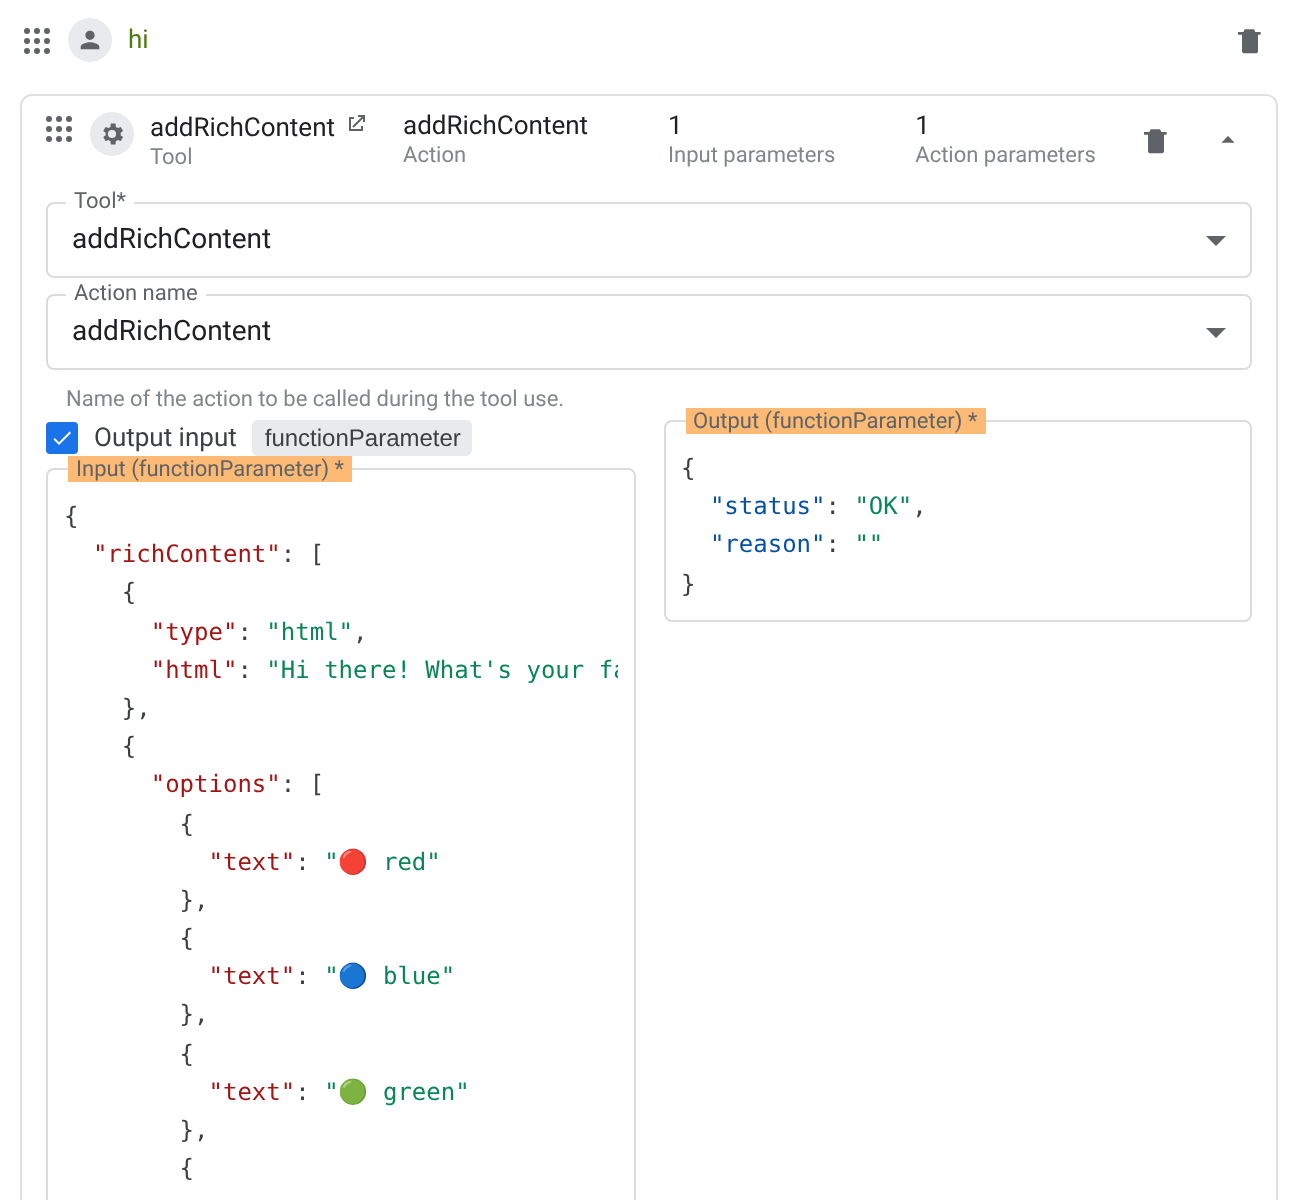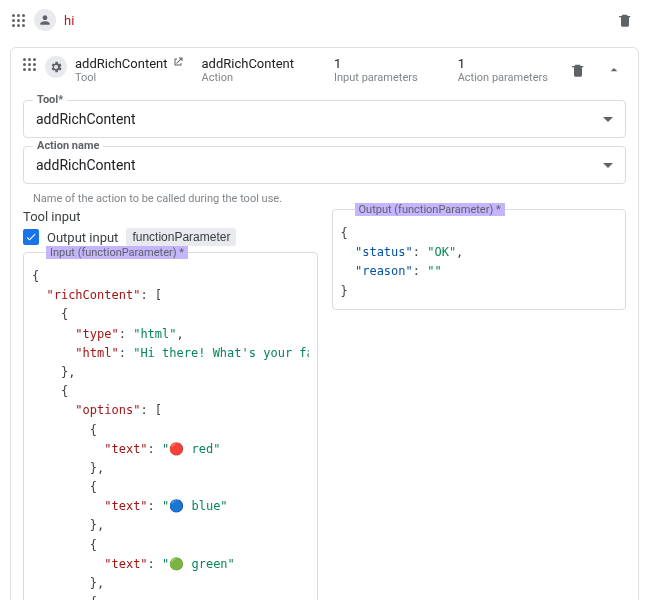--- a/index.html
+++ b/index.html
@@ -36,21 +36,21 @@
     width: 22px; height: 22px; border-radius: 50%;
     background: #e8eaed; display:flex; align-items:center; justify-content:center;
   }
   .gear-circle svg { width:14px; height:14px; fill:#5f6368; }
   .trash-btn {
     width: 28px; height:28px; display:flex; align-items:center; justify-content:center;
     cursor:pointer; border-radius:50%;
   }
   .trash-btn svg { width:16px; height:16px; fill:#5f6368; }
   .spacer { flex:1; }
-  .msg-text { font-size:13px; color:#b91c1c; }
+  .msg-text { font-size:13px; color:#4d7c0f; }
   
   .tool-card {
     border: 1px solid #e0e0e0;
     border-radius: 6px;
     margin: 6px 10px;
     padding: 0;
   }
   .card-head {
     display:flex; align-items:flex-start; padding:8px 10px; gap:8px;
   }
@@ -61,21 +61,21 @@
   .head-grid { flex:1; display:flex; gap:40px; margin-left:10px; }
   .chev { width:28px; height:28px; display:flex; align-items:center; justify-content:center; cursor:pointer; }
   .chev svg { width:16px; height:16px; fill:#5f6368; }
 
   .field-wrap {
     margin: 8px 12px;
     position: relative;
   }
   .field-label {
     position:absolute; top:-7px; left:10px; background:#fff; padding:0 4px;
-    font-size:11px; color:#5f6368;font-weight:bold;
+    font-size:11px; color:#5f6368;
   }
   .select-box {
     border:1px solid #dadce0; border-radius:4px; padding:10px 12px;
     display:flex; align-items:center; justify-content:space-between;
     font-size:14px; color:#202124; cursor:pointer;
   }
   .select-box .tri { width:0;height:0;border-left:5px solid transparent;border-right:5px solid transparent;border-top:5px solid #5f6368; }
   .help-text { font-size:11px; color:#80868b; margin:4px 0 0 22px; }
 
   .io-row { display:flex; gap:14px; padding:4px 12px 10px 12px; }
@@ -89,21 +89,21 @@
   .cbx svg { width:12px; height:12px; fill:#fff; }
   .code-chip {
     background:#e8eaed; padding:2px 6px; border-radius:3px;
     font-family:Liberation Sans, sans-serif; font-size:12px;
   }
   .code-panel {
     border:1px solid #dadce0; border-radius:4px;
     position:relative; padding:14px 8px 8px 8px;
   }
   .code-panel-label {
-    position:absolute; top:-7px; left:22px; background:#c4b5fd; padding:0 4px;
+    position:absolute; top:-7px; left:10px; background:#fdba74; padding:0 4px;
     font-size:11px; color:#5f6368;
   }
   .code {
     font-family:Menlo,Consolas,monospace; font-size:12px; line-height:1.6;
     white-space:pre; overflow:auto;
   }
   .k { color:#a31515; } 
   .kblue { color:#0451a5; }
   .s { color:#098658; } 
   .p { color:#3c4043; } 
@@ -206,21 +206,20 @@
     <div class="field-label">Action name</div>
     <div class="select-box">
       <span>addRichContent</span>
       <span class="tri"></span>
     </div>
   </div>
   <div class="help-text">Name of the action to be called during the tool use.</div>
 
   <div class="io-row">
     <div class="io-col">
-      <div class="io-title">Tool input</div>
       <div class="checkbox-row">
         <div class="cbx">
           <svg viewBox="0 0 24 24">
               <path d="M9 16.2 4.8 12l-1.4 1.4L9 19 21 7l-1.4-1.4z"></path>
             </svg>
         </div>
         <span>Output input</span>
         <span class="code-chip">functionParameter</span>
       </div>
       <div class="code-panel">

